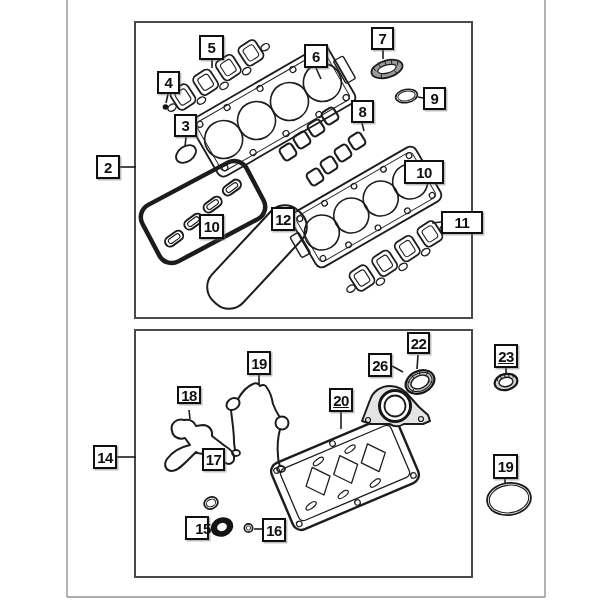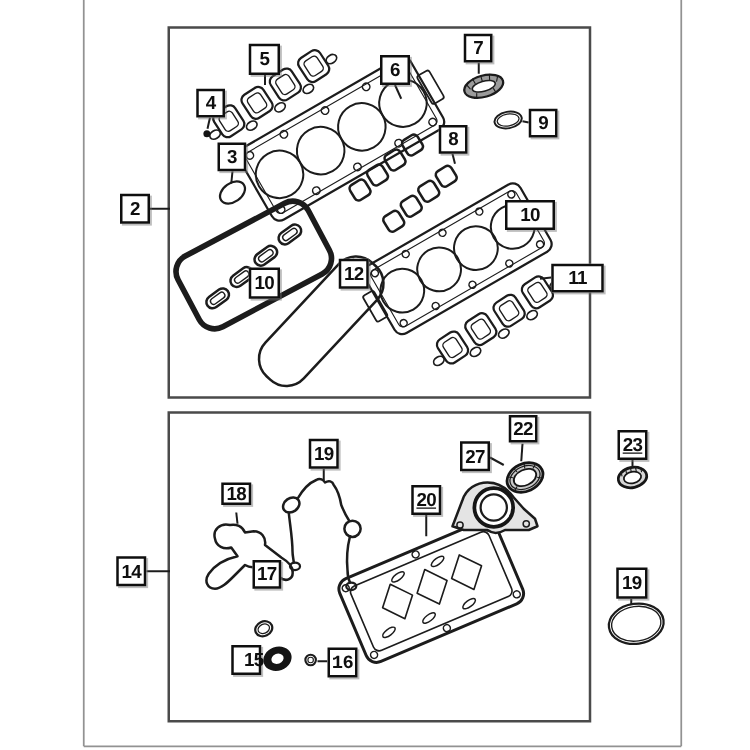--- a/index.html
+++ b/index.html
@@ -262,22 +262,22 @@
     <div class="callout" style="left: 304px; top: 44px; width: 24px; height: 24px;">6</div>
     <div class="callout" style="left: 371px; top: 27px; width: 23px; height: 23px;">7</div>
     <div class="callout" style="left: 351px; top: 100px; width: 23px; height: 23px;">8</div>
     <div class="callout" style="left: 423px; top: 87px; width: 23px; height: 23px;">9</div>
     <div class="callout" style="left: 404px; top: 160px; width: 40px; height: 24px;">10</div>
     <div class="callout" style="left: 441px; top: 211px; width: 42px; height: 23px;">11</div>
     <div class="callout" style="left: 271px; top: 183px; width: 24px; height: 24px; margin-top: 24px;">12</div>
     <div class="callout" style="left: 199px; top: 214px; width: 25px; height: 25px;">10</div>
     <div class="callout" style="left: 93px; top: 445px; width: 24px; height: 24px;">14</div>
     <div class="callout" style="left: 185px; top: 516px; width: 24px; height: 24px; padding-left: 12px;">15</div>
-    <div class="callout" style="left: 262px; top: 518px; width: 24px; height: 24px; font-family: Liberation Mono, monospace;">16</div>
+    <div class="callout" style="left: 262px; top: 518px; width: 24px; height: 24px;">16</div>
     <div class="callout" style="left: 202px; top: 448px; width: 23px; height: 23px;">17</div>
     <div class="callout" style="left: 177px; top: 386px; width: 24px; height: 18px;">18</div>
     <div class="callout" style="left: 247px; top: 351px; width: 24px; height: 24px;">19</div>
     <div class="callout" style="left: 329px; top: 388px; width: 24px; height: 24px; text-decoration: underline;">20</div>
-    <div class="callout" style="left: 368px; top: 353px; width: 24px; height: 24px;">27</div>
+    <div class="callout" style="left: 368px; top: 353px; width: 24px; height: 24px;">26</div>
     <div class="callout" style="left: 407px; top: 332px; width: 23px; height: 22px;">22</div>
     <div class="callout" style="left: 494px; top: 344px; width: 24px; height: 24px; text-decoration: underline;">23</div>
     <div class="callout" style="left: 493px; top: 454px; width: 25px; height: 25px;">19</div>
   </div>
 
 </body></html>

